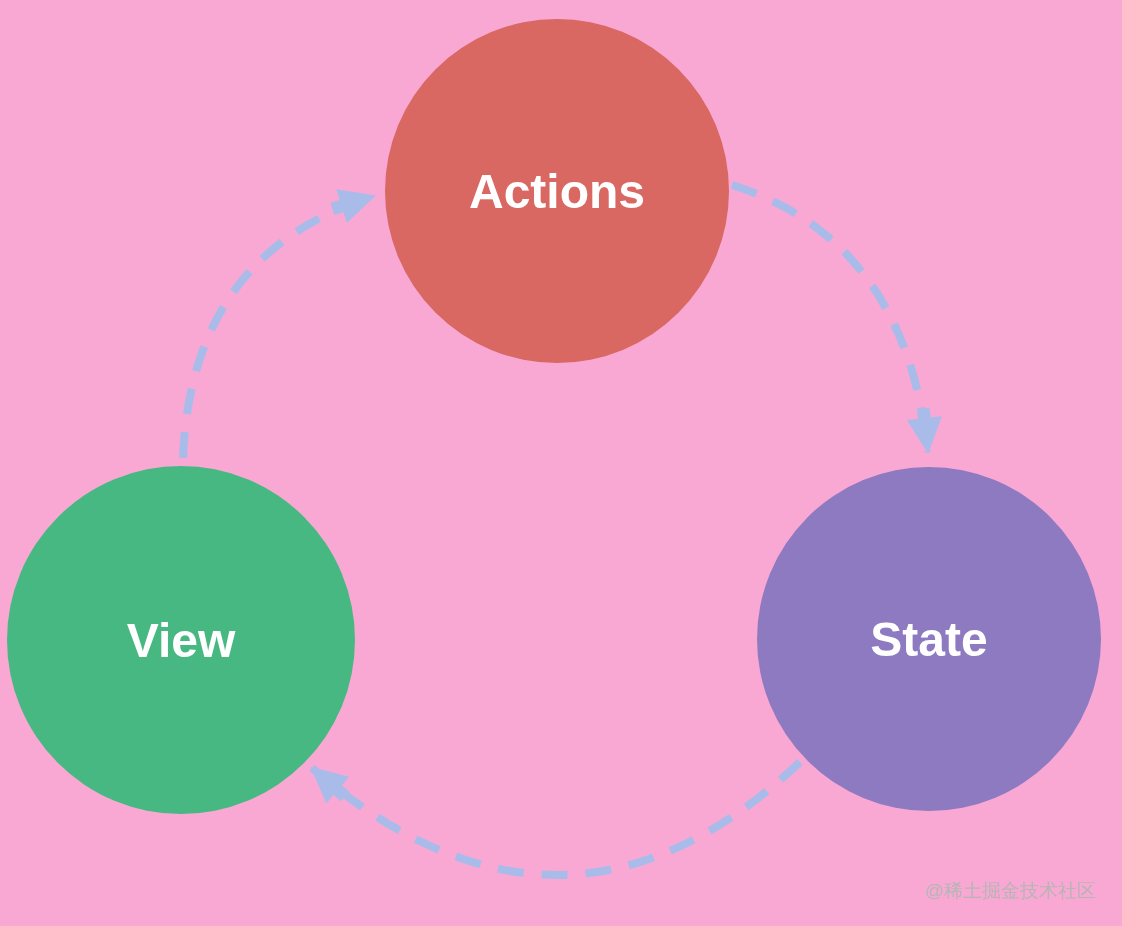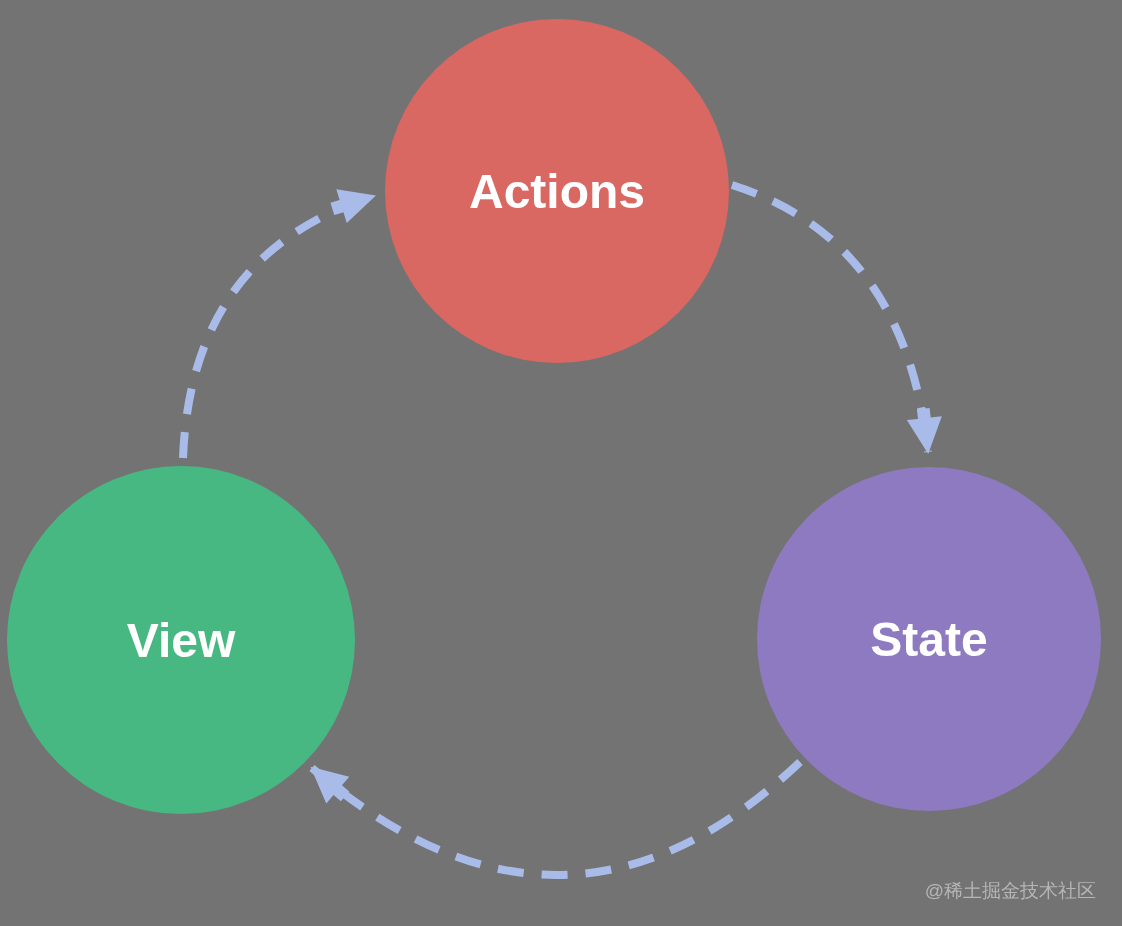--- a/index.html
+++ b/index.html
@@ -4,21 +4,21 @@
 <style>
   html, body {
     margin: 0;
     padding: 0;
     background: #ffffff;
   }
   .stage {
     position: relative;
     width: 1122px;
     height: 926px;
-    background: #737373;
+    background: #f9a8d4;
     overflow: hidden;
     font-family: "Liberation Sans", sans-serif;
   }
   svg { display: block; }
   .node-label {
     font-family: "Liberation Sans", "DejaVu Sans", sans-serif;
     font-weight: bold;
     font-size: 48px;
   }
   .watermark-text {

